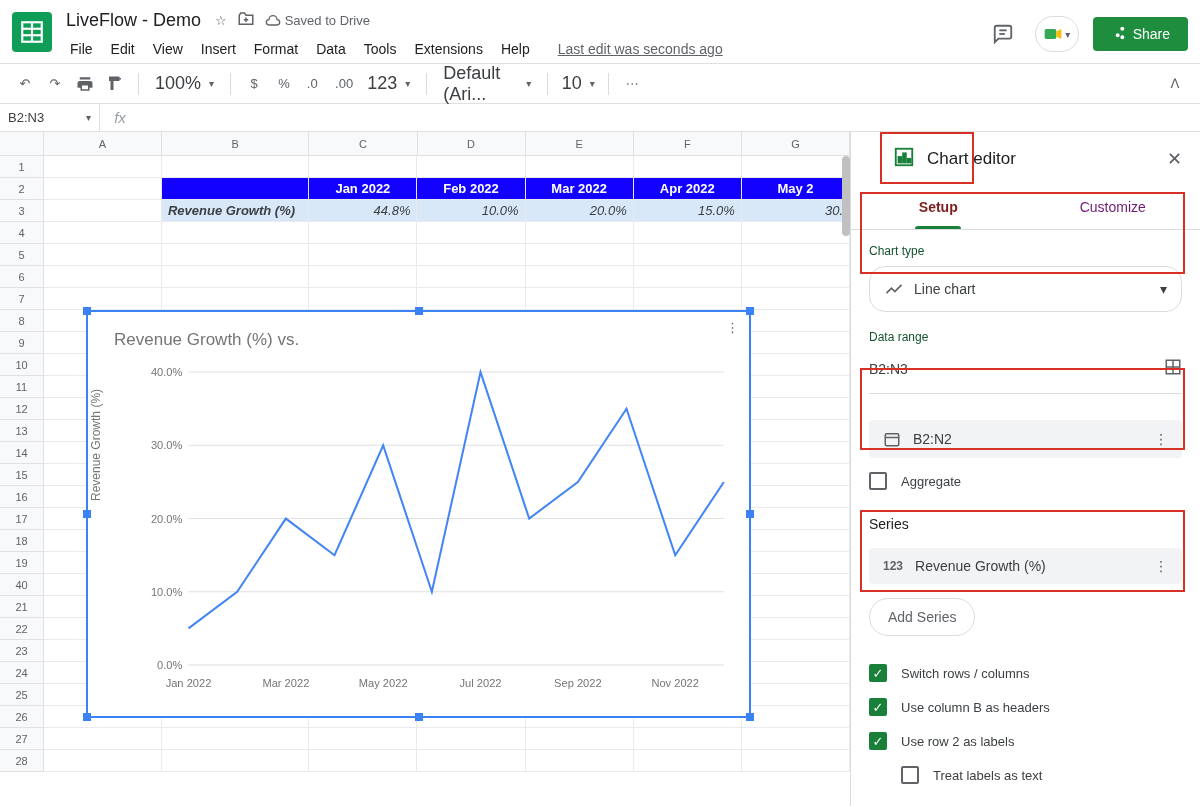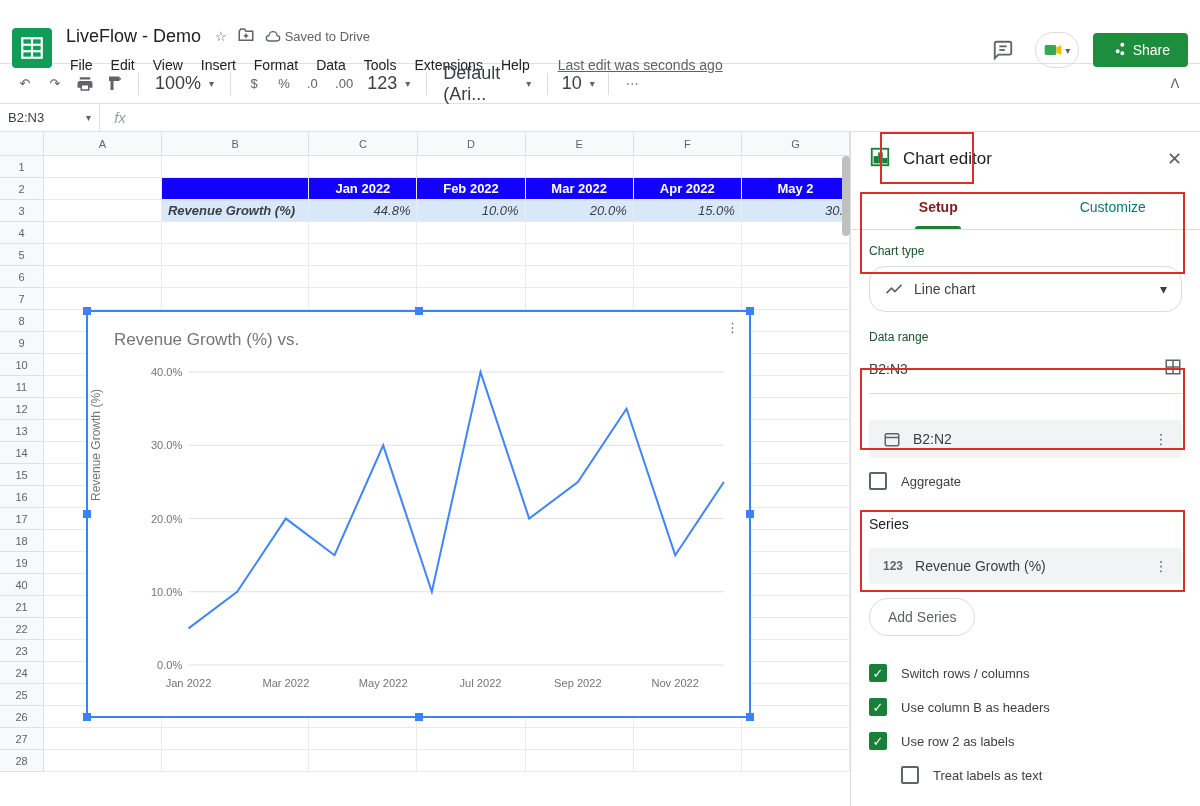--- a/index.html
+++ b/index.html
@@ -1,19 +1,19 @@
 <!DOCTYPE html>
 <html><head>
 <meta charset="utf-8">
 <style>
 * { box-sizing: border-box; margin: 0; padding: 0; }
 body { font-family: "Google Sans", Arial, sans-serif; font-size: 13px; color: #3c4043; background: #fff; overflow: hidden; width: 1200px; height: 806px; }
 
 
-.header { display: flex; align-items: flex-start; padding: 24px 12px 0 12px; border-bottom: 1px solid #e0e0e0; height: 64px; }
+.header { display: flex; align-items: flex-start; padding: 8px 12px 0 12px; border-bottom: 1px solid #e0e0e0; height: 64px; }
 .logo { width: 40px; height: 40px; background: #0f9d58; border-radius: 4px; display: flex; align-items: center; justify-content: center; color: #fff; font-size: 20px; margin-right: 10px; margin-top: 4px; }
 .logo svg { width: 26px; height: 26px; }
 .title-area { flex: 1; }
 .title-row { display: flex; align-items: center; gap: 10px; }
 .doc-title { font-size: 18px; color: #202124; padding: 2px 4px; }
 .title-icon { color: #5f6368; cursor: pointer; }
 .saved { color: #5f6368; font-size: 13px; display: flex; align-items: center; gap: 4px; }
 .menu-row { display: flex; gap: 2px; padding-top: 4px; }
 .menu-item { padding: 4px 8px; font-size: 14px; color: #202124; border-radius: 4px; cursor: pointer; }
 .last-edit { color: #5f6368; text-decoration: underline; padding: 4px 8px; font-size: 14px; margin-left: 10px; cursor: pointer; }
@@ -63,26 +63,26 @@
 .chart-handle { position: absolute; width: 8px; height: 8px; background: #3b82f6; }
 .ch-tl { top: -5px; left: -5px; } .ch-tm { top: -5px; left: 50%; margin-left: -4px; } .ch-tr { top: -5px; right: -5px; }
 .ch-ml { top: 50%; left: -5px; margin-top: -4px; } .ch-mr { top: 50%; right: -5px; margin-top: -4px; }
 .ch-bl { bottom: -5px; left: -5px; } .ch-bm { bottom: -5px; left: 50%; margin-left: -4px; } .ch-br { bottom: -5px; right: -5px; }
 .chart-menu { position: absolute; top: 8px; right: 10px; color: #5f6368; cursor: pointer; }
 .chart-title { position: absolute; top: 18px; left: 26px; font-size: 17px; color: #757575; }
 .chart-ylabel { position: absolute; left: 8px; top: 50%; transform: rotate(-90deg) translateX(20px); transform-origin: left center; font-size: 12px; color: #757575; }
 .chart-svg { position: absolute; top: 50px; left: 50px; right: 15px; bottom: 20px; }
 
 
-.sb-header { display: flex; align-items: center; padding: 14px 18px; gap: 12px; }
+.sb-header { display: flex; align-items: center; padding: 14px 18px; gap: 12px; margin-left: 24px; }
 .sb-icon { color: #188038; }
 .sb-title { font-size: 17px; color: #202124; flex: 1; }
 .sb-close { color: #5f6368; cursor: pointer; font-size: 18px; }
 .sb-tabs { display: flex; border-bottom: 1px solid #dadce0; }
-.sb-tab { flex: 1; text-align: center; padding: 14px 0; font-size: 14px; color: #0f766e; cursor: pointer; position: relative; }
+.sb-tab { flex: 1; text-align: center; padding: 14px 0; font-size: 14px; color: #701a75; cursor: pointer; position: relative; }
 .sb-tab.active { color: #7f1d1d; font-weight: 700; }
 .sb-tab.active::after { content: ""; position: absolute; bottom: 0; left: 50%; transform: translateX(-50%); width: 46px; height: 3px; background: #188038; border-radius: 3px 3px 0 0; }
 .sb-body { padding: 14px 18px; }
 .sb-section-label { font-size: 12px; color: #14532d; margin-bottom: 8px; }
 .sb-select-box { border: 1px solid #dadce0; border-radius: 16px; padding: 12px 14px; display: flex; align-items: center; gap: 10px; font-size: 14px; color: #3c4043; cursor: pointer; }
 .sb-select-box .sp { flex: 1; }
 .sb-data-range { display: flex; align-items: center; justify-content: space-between; font-size: 14px; padding: 6px 0 14px 0; border-bottom: 1px solid #dadce0; }
 .sb-chip { background: #f1f3f4; border-radius: 4px; padding: 10px 14px; display: flex; align-items: center; gap: 12px; font-size: 14px; color: #3c4043; }
 .sb-chip .sp { flex: 1; }
 .sb-chip-menu { color: #5f6368; cursor: pointer; }

